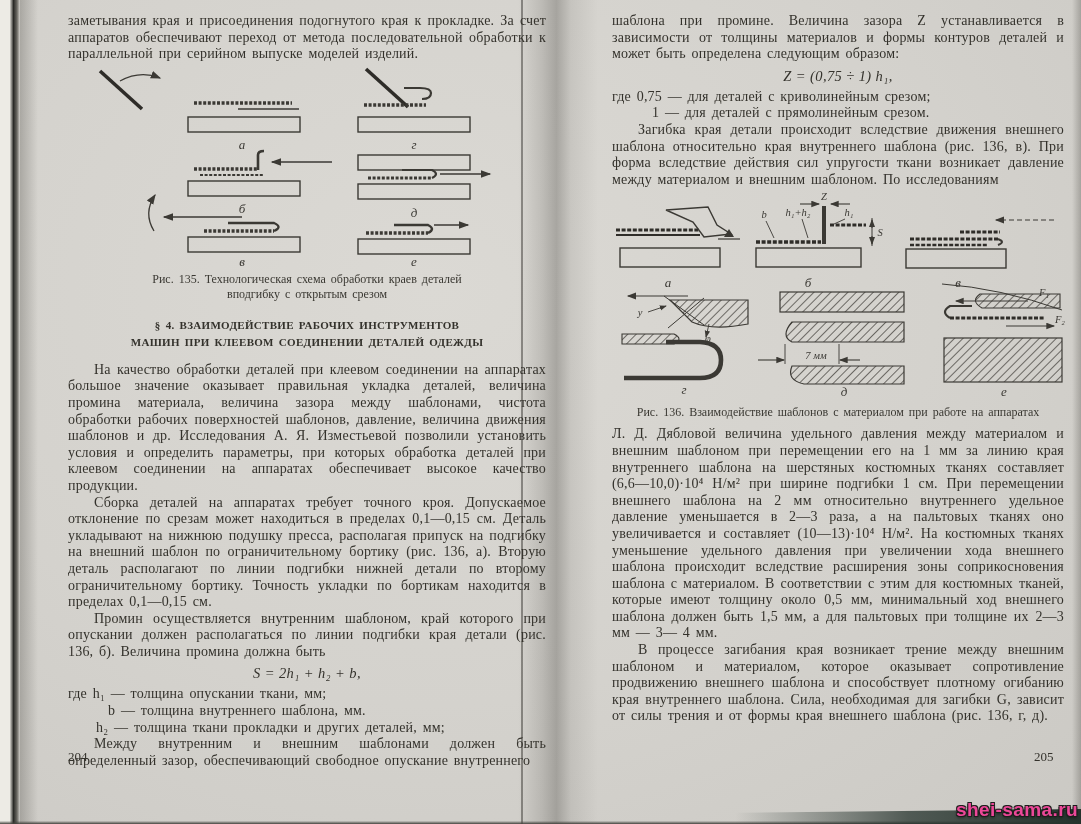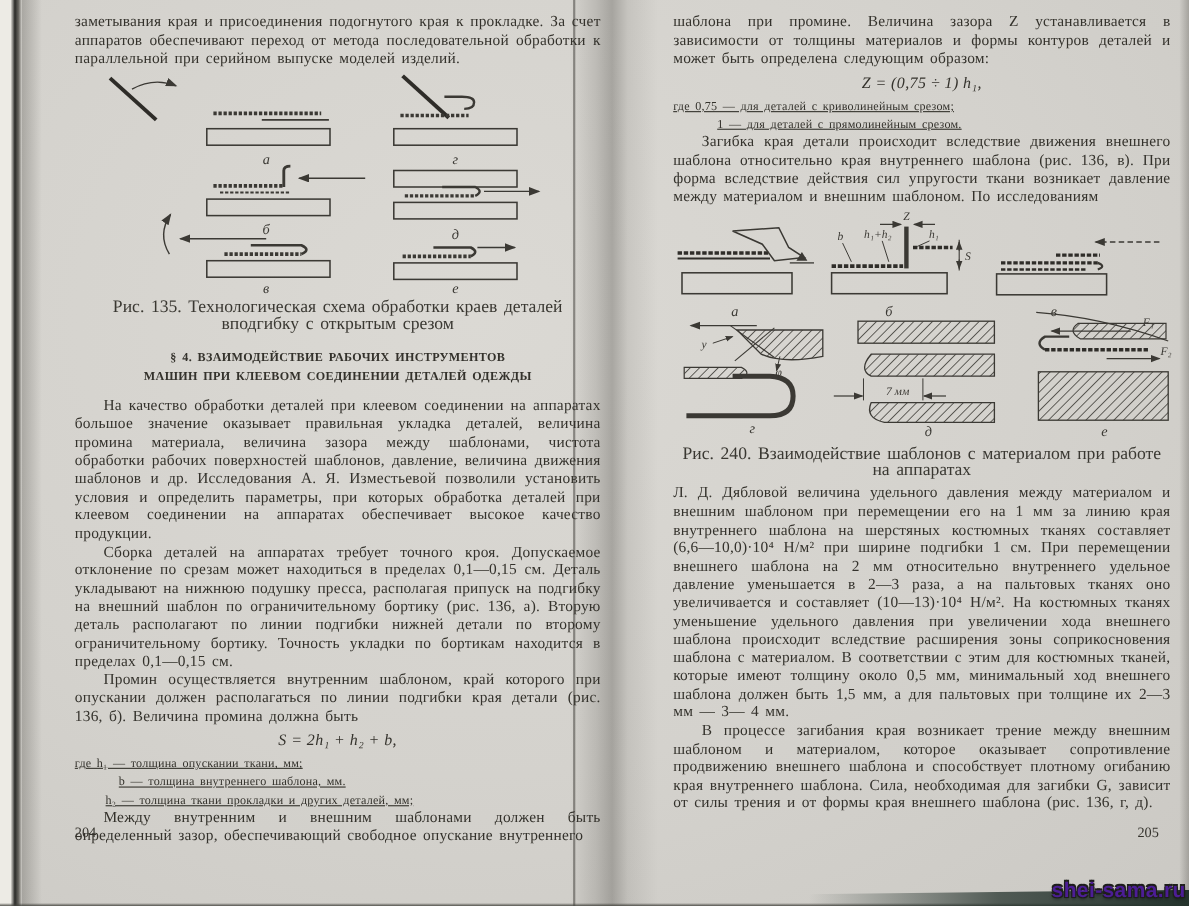--- a/index.html
+++ b/index.html
@@ -28,41 +28,41 @@
   .page{position:absolute;top:0;height:824px;}
   .page-left{left:68px;width:478px;padding-top:13px;}
   .page-right{left:612px;width:452px;padding-top:13px;}
 
   p.body{margin:0;text-align:justify;font-size:14px;line-height:16.6px;
     word-spacing:2px;letter-spacing:.2px;}
   p.ind{text-indent:26px;}
 
   .fig135{display:block;margin:4px 0 0 2px;}
   .fig136{display:block;margin:4px 0 0 -4px;}
-  .caption{text-align:center;font-size:16px;line-height:15px;color:#3a3832;margin-top:5px;
+  .caption{text-align:center;font-size:12px;line-height:15px;color:#3a3832;margin-top:5px;
     word-spacing:2px;}
   .heading{font-weight:bold;text-align:center;font-size:11px;line-height:17.5px;
     margin:15px 6px 10px 6px;word-spacing:2px;letter-spacing:.3px;}
   .formula{text-align:center;font-style:italic;font-size:14.5px;margin:5px 0 4px 0;letter-spacing:.4px;}
-  .where{margin:0;font-size:11px;line-height:16.6px;word-spacing:2px;letter-spacing:.2px;text-decoration:underline;}
+  .where{margin:0;font-size:14px;line-height:16.6px;word-spacing:2px;letter-spacing:.2px;}
   .where.i1{padding-left:28px;}
   .where.i2{padding-left:40px;}
   .pagenum{position:absolute;font-size:13px;color:#34322c;}
   .pagenum-left{left:68px;top:749px;}
   .pagenum-right{left:1034px;top:749px;}
 
   .fig-stroke{stroke:#3b3934;fill:none;}
   .fig-label{font-style:italic;font-size:13px;fill:#3b3934;text-anchor:middle;
     font-family:"Liberation Serif",serif;}
   .dim-label{font-style:italic;font-size:10.5px;fill:#3b3934;text-anchor:middle;
     font-family:"Liberation Serif",serif;}
 
   .watermark{position:absolute;right:3px;bottom:3px;
     font-family:"Liberation Sans",sans-serif;font-weight:bold;font-size:19px;
-    color:#4c1d95;letter-spacing:.4px;
+    color:#ec4899;letter-spacing:.4px;
     text-shadow:-1px -1px 0 #1e1e1c,1px -1px 0 #1e1e1c,-1px 1px 0 #1e1e1c,1px 1px 0 #1e1e1c,0 2px 3px rgba(0,0,0,.55);}
 </style>
 </head>
 <body>
 
 <div class="edge-white"></div>
 <div class="spine-line"></div>
 <div class="spine-shadow"></div>
 <div class="gutter-line"></div>
 <div class="gutter"></div>
@@ -231,21 +231,21 @@
     <line x1="420" y1="109" x2="348" y2="109" class="fig-stroke" stroke-width="1.1" marker-end="url(#ah136)"></line>
     <text x="436" y="104" class="dim-label">F₁</text>
     <line x1="342" y1="126" x2="436" y2="126" stroke="#2f2d29" stroke-width="3.2" stroke-dasharray="4 1.6"></line>
     <path d="M342,126 Q332,120 342,114 L364,114" class="fig-stroke" stroke-width="2.2"></path>
     <line x1="398" y1="134" x2="446" y2="134" class="fig-stroke" stroke-width="1.1" marker-end="url(#ah136)"></line>
     <text x="452" y="131" class="dim-label">F₂</text>
     <rect x="336" y="146" width="118" height="44" fill="url(#hatch136)" stroke="#3b3934" stroke-width="1.2"></rect>
     <text x="396" y="204" class="fig-label">е</text>
   </svg>
 
-  <div class="caption">Рис. 240. Взаимодействие шаблонов с материалом при работе на аппаратах</div>
+  <div class="caption">Рис. 136. Взаимодействие шаблонов с материалом при работе на аппаратах</div>
 
   <p class="body" style="margin-top:6px">Л. Д. Дябловой величина удельного давления между материалом и внешним шаблоном при перемещении его на 1 мм за линию края внутреннего шаблона на шерстяных костюмных тканях составляет (6,6—10,0)·10⁴ Н/м² при ширине подгибки 1 см. При перемещении внешнего шаблона на 2 мм относительно внутреннего удельное давление уменьшается в 2—3 раза, а на пальтовых тканях оно увеличивается и составляет (10—13)·10⁴ Н/м². На костюмных тканях уменьшение удельного давления при увеличении хода внешнего шаблона происходит вследствие расширения зоны соприкосновения шаблона с материалом. В соответствии с этим для костюмных тканей, которые имеют толщину около 0,5 мм, минимальный ход внешнего шаблона должен быть 1,5 мм, а для пальтовых при толщине их 2—3 мм — 3— 4 мм.</p>
   <p class="body ind">В процессе загибания края возникает трение между внешним шаблоном и материалом, которое оказывает сопротивление продвижению внешнего шаблона и способствует плотному огибанию края внутреннего шаблона. Сила, необходимая для загибки G, зависит от силы трения и от формы края внешнего шаблона (рис. 136, г, д).</p>
 </div>
 
 <div class="pagenum pagenum-right">205</div>
 
 <div class="watermark">shei-sama.ru</div>
 
 </body></html>

